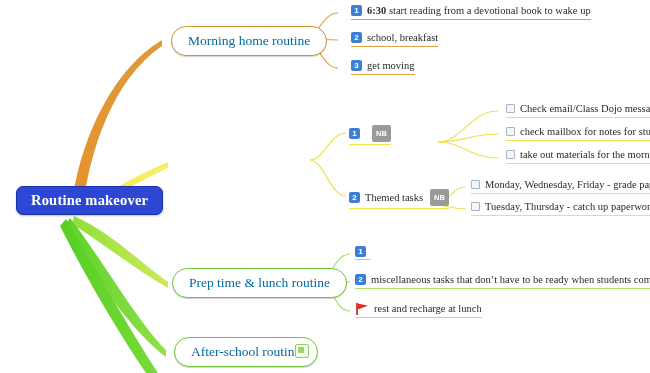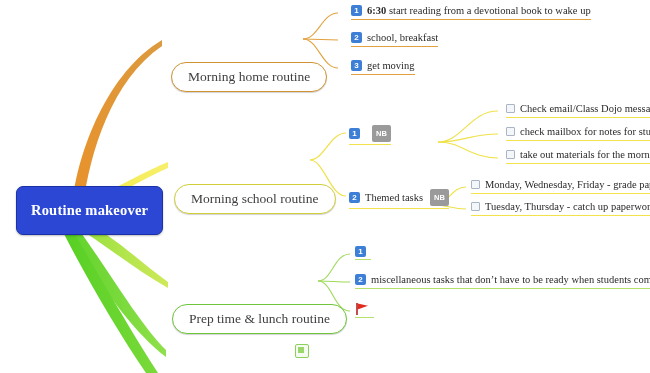--- a/index.html
+++ b/index.html
@@ -11,37 +11,36 @@
   
   .central{
     position:absolute;
     background:#2b47d4;
     border:1px solid #1b31a8;
     border-radius:7px;
     color:#ffffff;
     font-weight:bold;
     font-size:14.5px;
     letter-spacing:.2px;
-    padding:15px 14px;
+    padding:5px 14px;
     white-space:nowrap;
     box-shadow:0 1px 2px rgba(0,0,0,.25);
   }
 
   
   .pill{
     position:absolute;
     background:#ffffff;
     border-radius:18px;
     border:1.5px solid #c8922f;
     padding:6px 16px;
     font-size:13.5px;
-    color:#404040;
+    color:#0369a1;
     white-space:nowrap;
     box-shadow:0 1px 1px rgba(0,0,0,.18);
-    margin-top:36px;
   }
   .pill.c-orange{border-color:#d09433;}
   .pill.c-yellow{border-color:#cfcf3a;}
   .pill.c-green {border-color:#6fc63a;}
 
   
   .sub{
     position:absolute;
     display:flex;
     align-items:center;
@@ -169,21 +168,20 @@
       <path d="M 318,281 C 332,281 334,254 350,254"></path>
       <path d="M 318,281 C 332,281 336,282 350,282"></path>
       <path d="M 318,281 C 332,281 334,311 350,311"></path>
     </g>
   </svg>
 
   <div class="central" style="left:16px;top:186px;">Routine makeover</div>
 
   <div class="pill c-orange" style="left:171px;top:26px;">Morning home routine</div>
 
-  <div class="pill c-yellow" style="left:174px;top:148px;">Morning school routine</div>
 
   <div class="pill c-green" style="left:172px;top:268px;text-align:center;">Prep time &amp; lunch routine</div>
 
   <div class="pill c-green" style="left:174px;top:337px;">After-school routine</div>
 
   <div class="collapse" style="left:295px;top:344px;">
     <svg width="10" height="10" viewBox="0 0 10 10">
       <rect x="2" y="2" width="6" height="6" fill="#9ad76a"></rect>
     </svg>
   </div>
@@ -243,15 +241,16 @@
   <div class="sub u-green" style="left:355px;top:274px;">
     <span class="num">2</span>
     <span class="txt">miscellaneous tasks that don’t have to be ready when students come back to the room</span>
   </div>
 
   <div class="sub u-green" style="left:355px;top:303px;">
     <svg class="flag" viewBox="0 0 14 12">
       <path d="M2,0 L2,12" stroke="#b22222" stroke-width="1.6" fill="none"></path>
       <path d="M2.6,0.5 L13,2.8 L2.6,6.6 Z" fill="#e02b20"></path>
     </svg>
+    <span class="txt">rest and recharge at lunch</span>
   </div>
 
 </div>
 
 </body></html>

